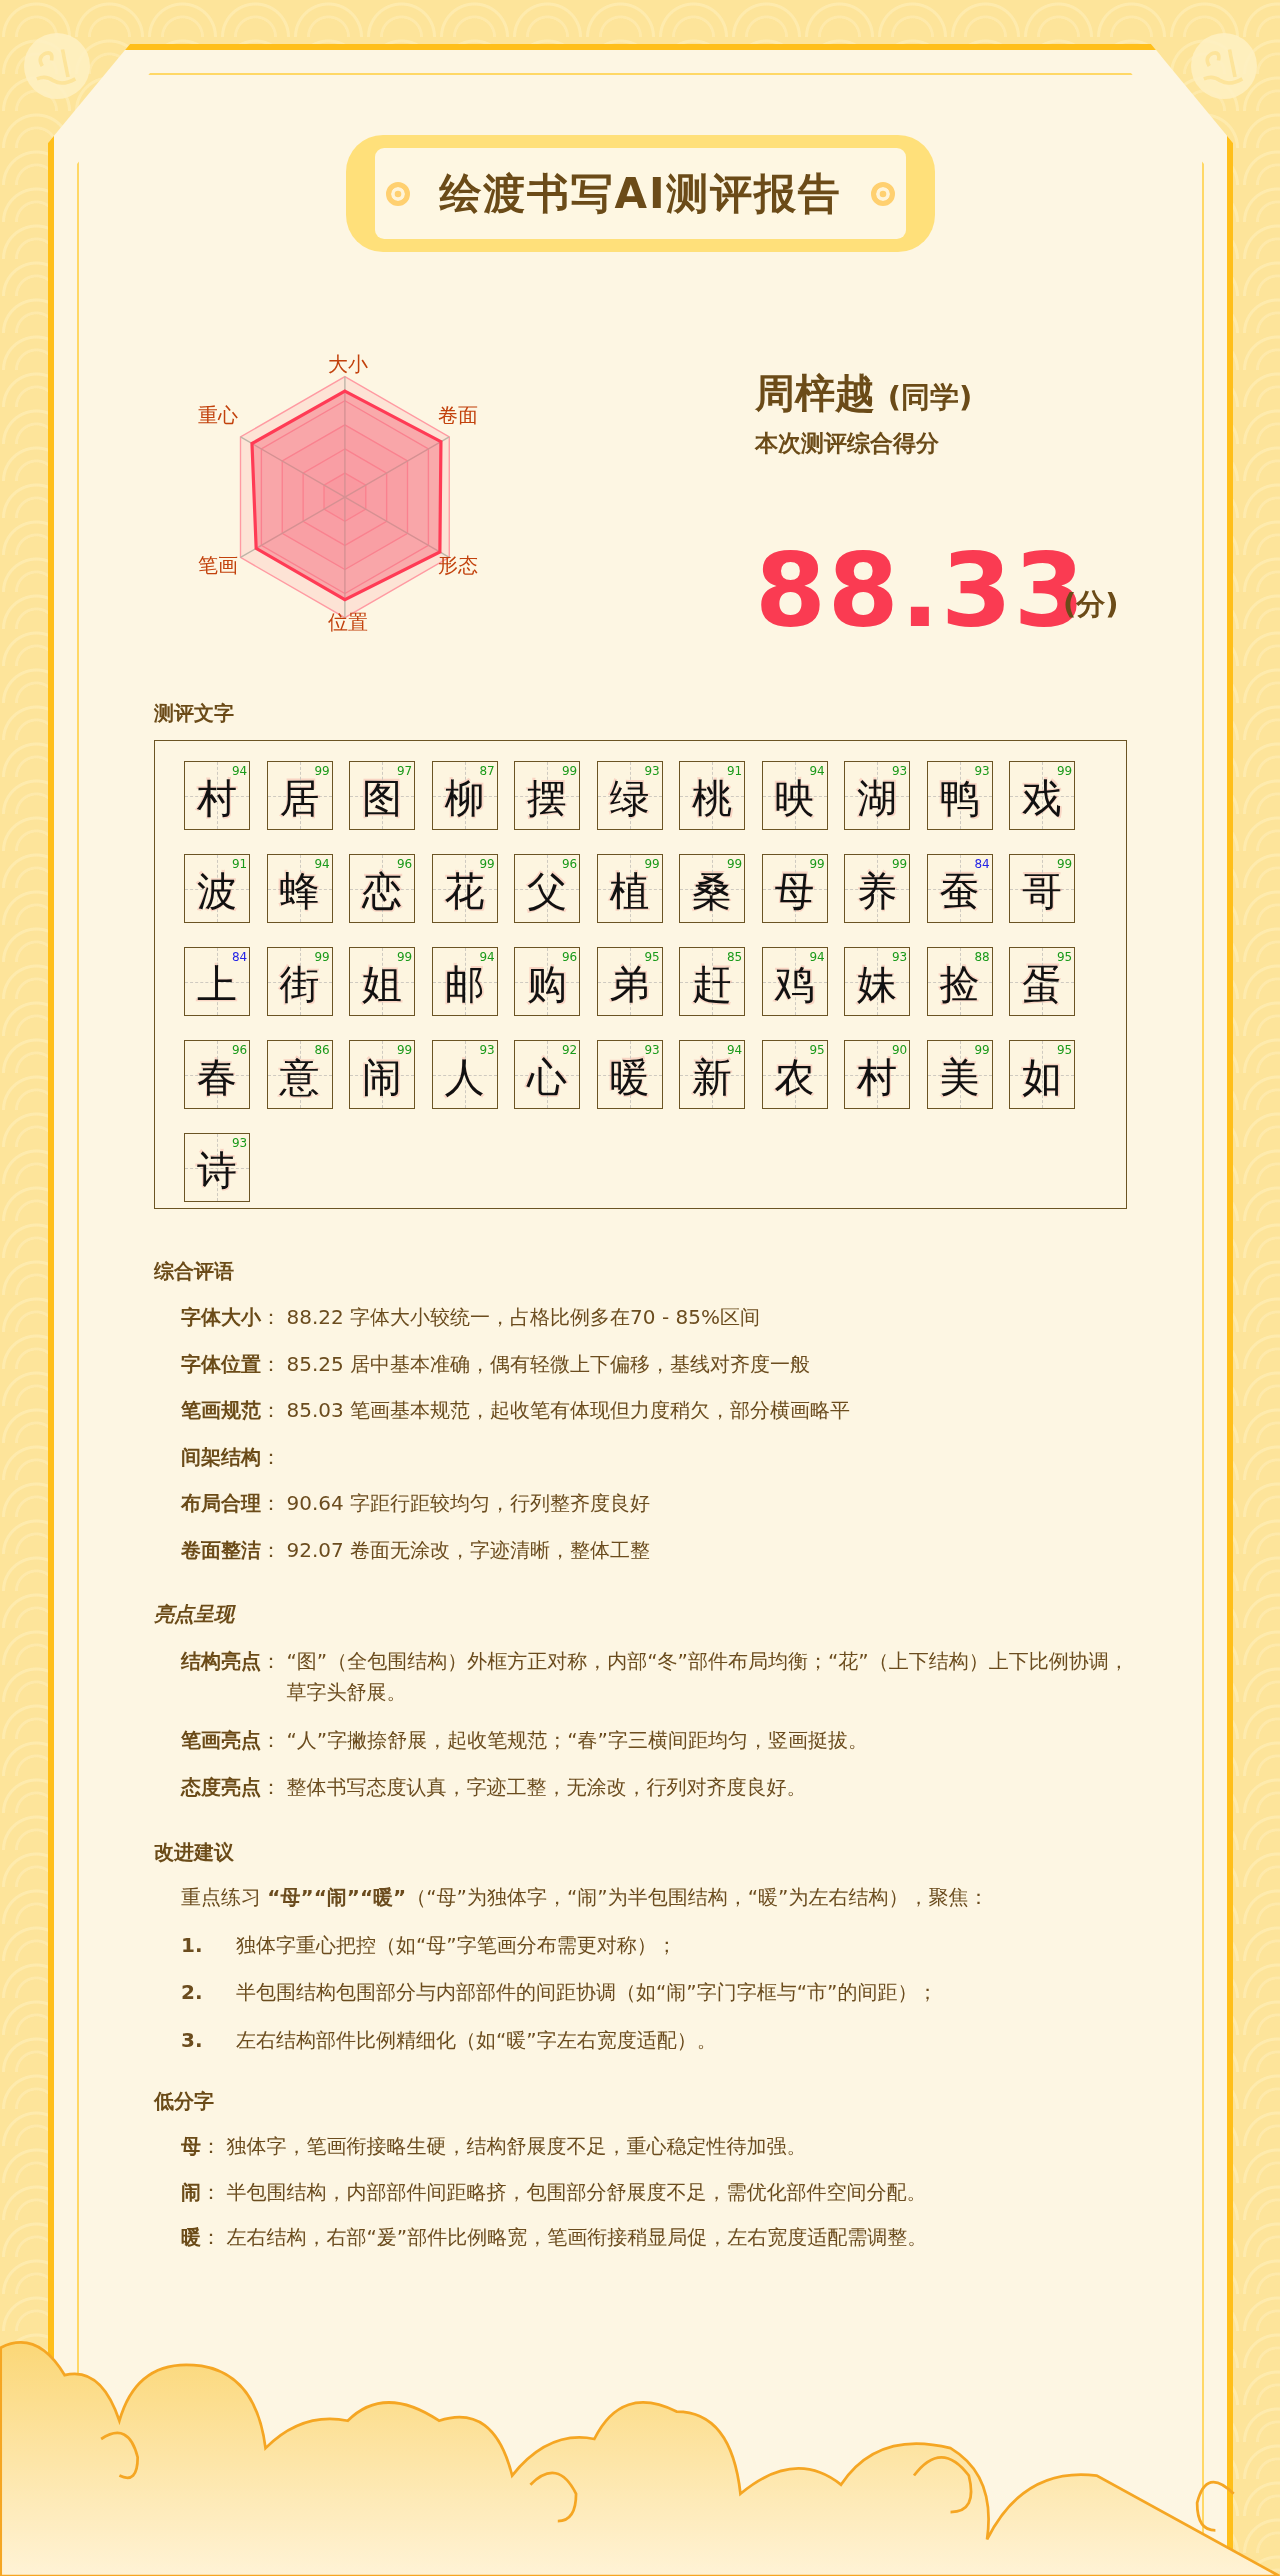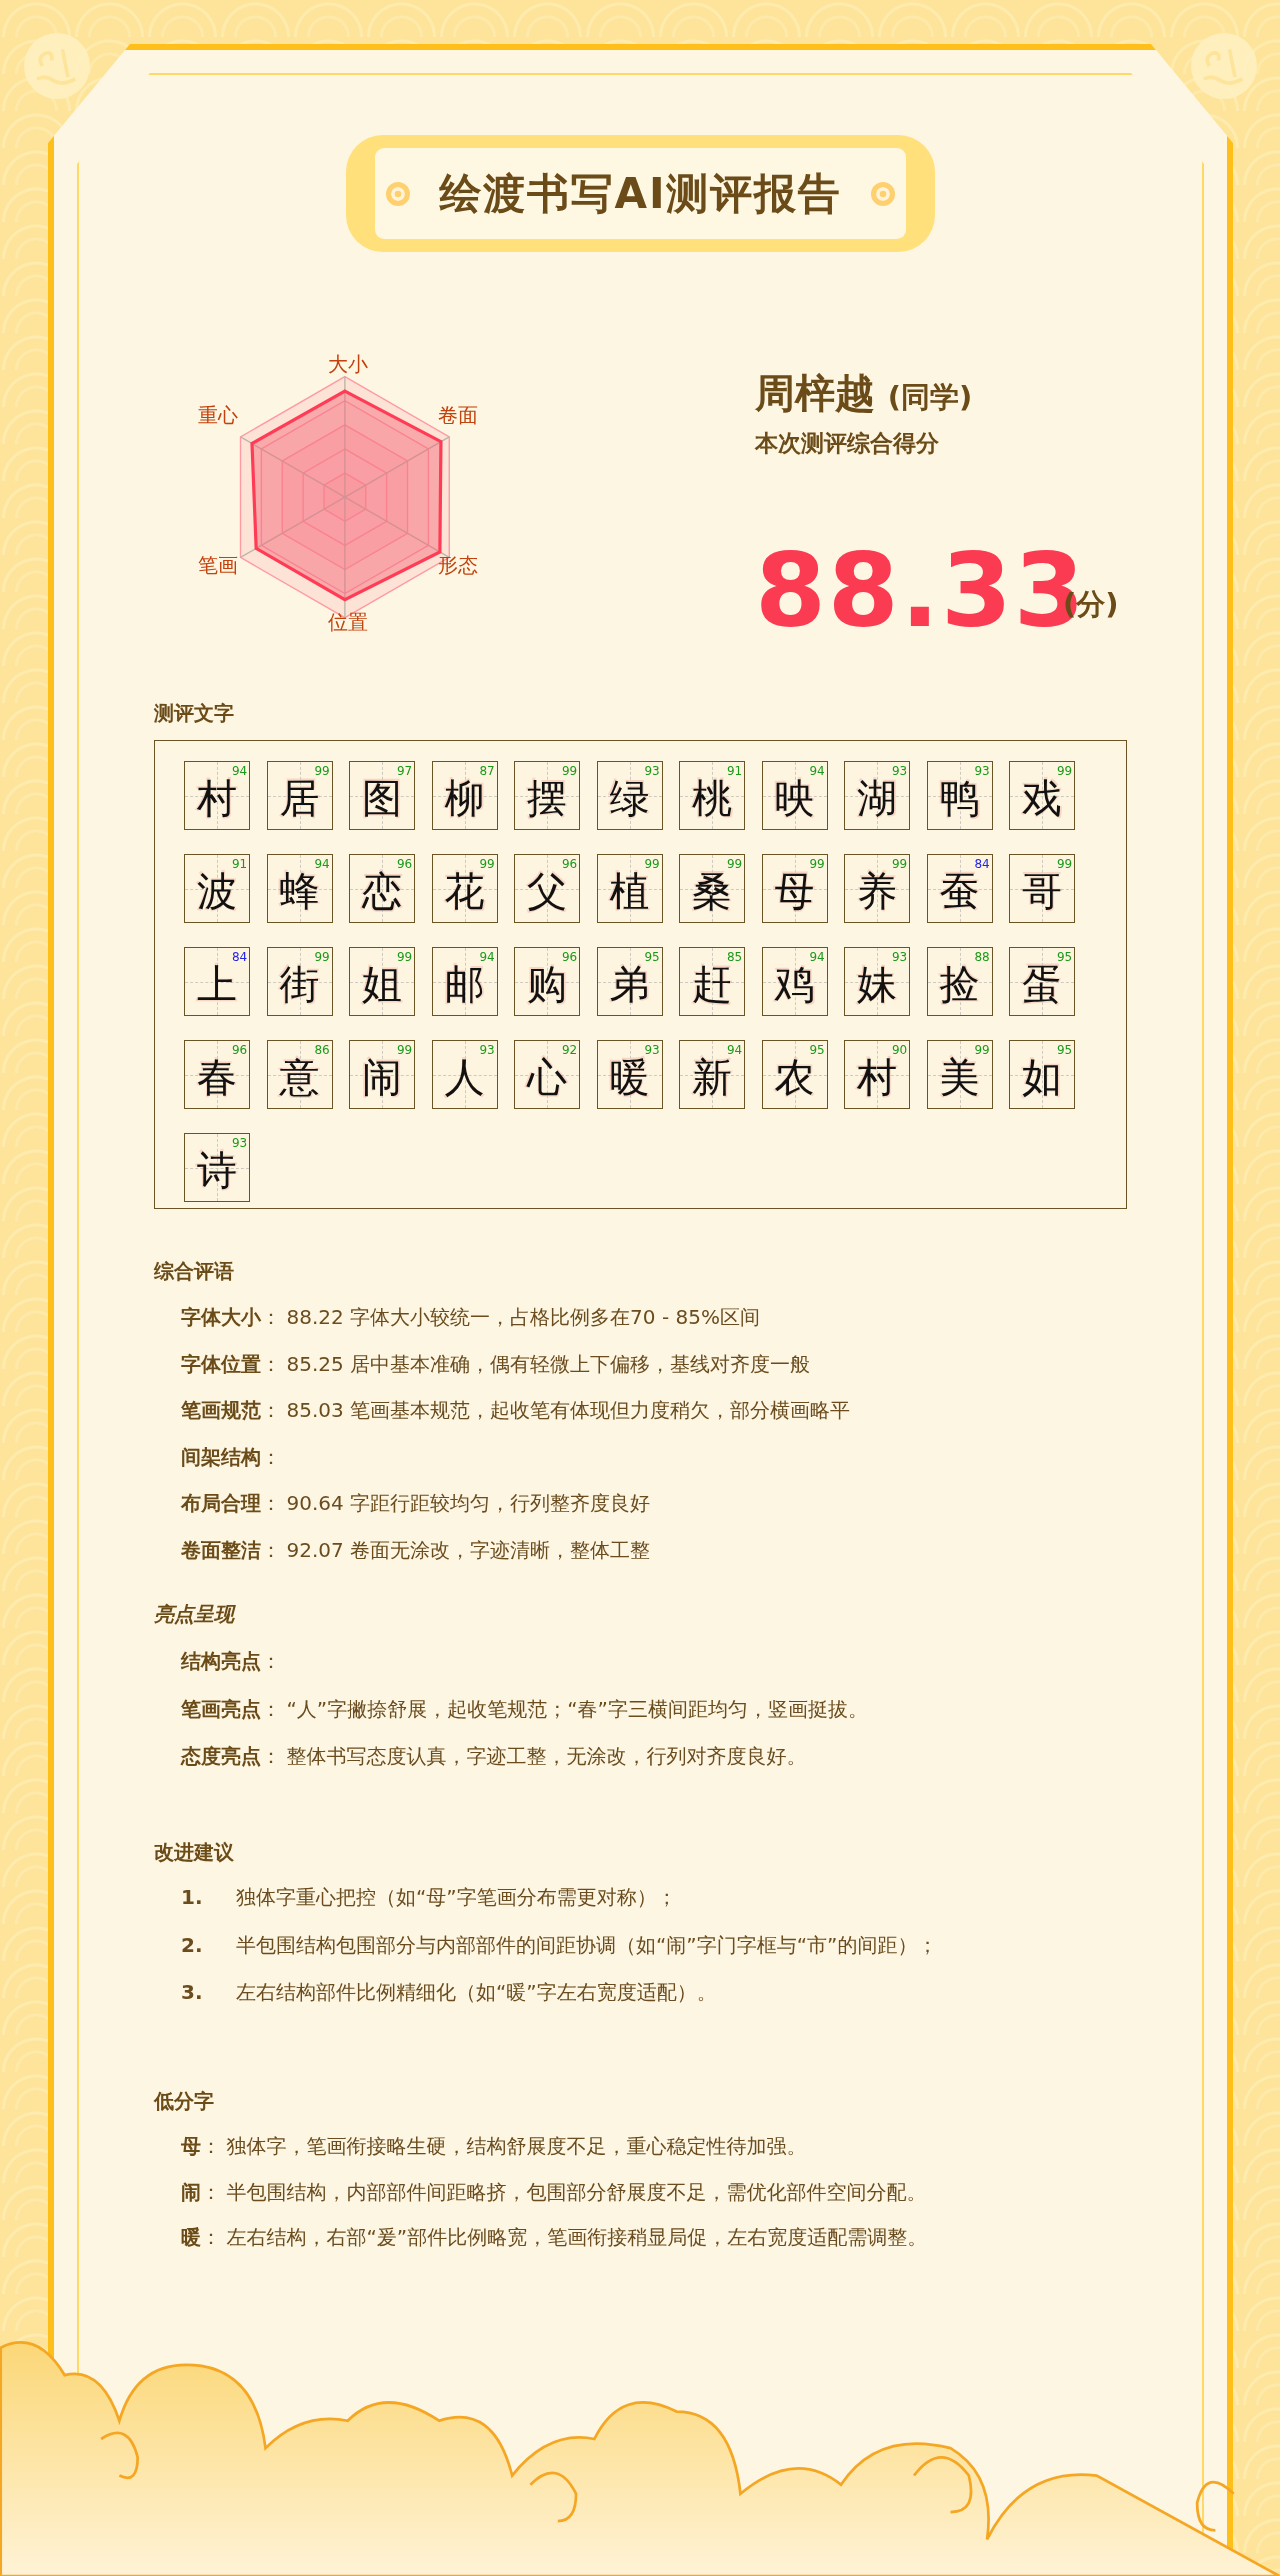--- a/index.html
+++ b/index.html
@@ -449,35 +449,41 @@
       <span class="colon">：</span>
       <span class="body">92.07 卷面无涂改，字迹清晰，整体工整</span>
     </div>
   </div>
 
 <div class="section-title" style="top:1601px;font-style:italic;">亮点呈现</div>
 <div class="comment-block" id="highlights-list" style="top:1646px;width:951px;">
     <div class="row" style="margin-bottom: 16.5px;">
       <span class="label">结构亮点</span>
       <span class="colon">：</span>
+      <span class="body">“图”（全包围结构）外框方正对称，内部“冬”部件布局均衡；“花”（上下结构）上下比例协调，草字头舒展。</span>
     </div>
     <div class="row" style="margin-bottom: 16.5px;">
       <span class="label">笔画亮点</span>
       <span class="colon">：</span>
       <span class="body">“人”字撇捺舒展，起收笔规范；“春”字三横间距均匀，竖画挺拔。</span>
     </div>
     <div class="row" style="margin-bottom: 16.5px;">
       <span class="label">态度亮点</span>
       <span class="colon">：</span>
       <span class="body">整体书写态度认真，字迹工整，无涂改，行列对齐度良好。</span>
     </div>
   </div>
 
 <div class="section-title" style="top:1839px;">改进建议</div>
 <div class="comment-block" style="top:1882px;width:951px;">
+  <div class="row" style="margin-bottom:16.5px;">
+    <span class="body">
+      <span>重点练习 </span><b>“母”“闹”“暖”</b><span>（“母”为独体字，“闹”为半包围结构，“暖”为左右结构），聚焦：</span>
+    </span>
+  </div>
   <div id="suggestion-items">
       <div class="row" style="margin-bottom: 16.5px;">
         <span class="num">1.</span>
         <span class="body">独体字重心把控（如“母”字笔画分布需更对称）；</span>
       </div>
       <div class="row" style="margin-bottom: 16.5px;">
         <span class="num">2.</span>
         <span class="body">半包围结构包围部分与内部部件的间距协调（如“闹”字门字框与“市”的间距）；</span>
       </div>
       <div class="row" style="margin-bottom: 16.5px;">

